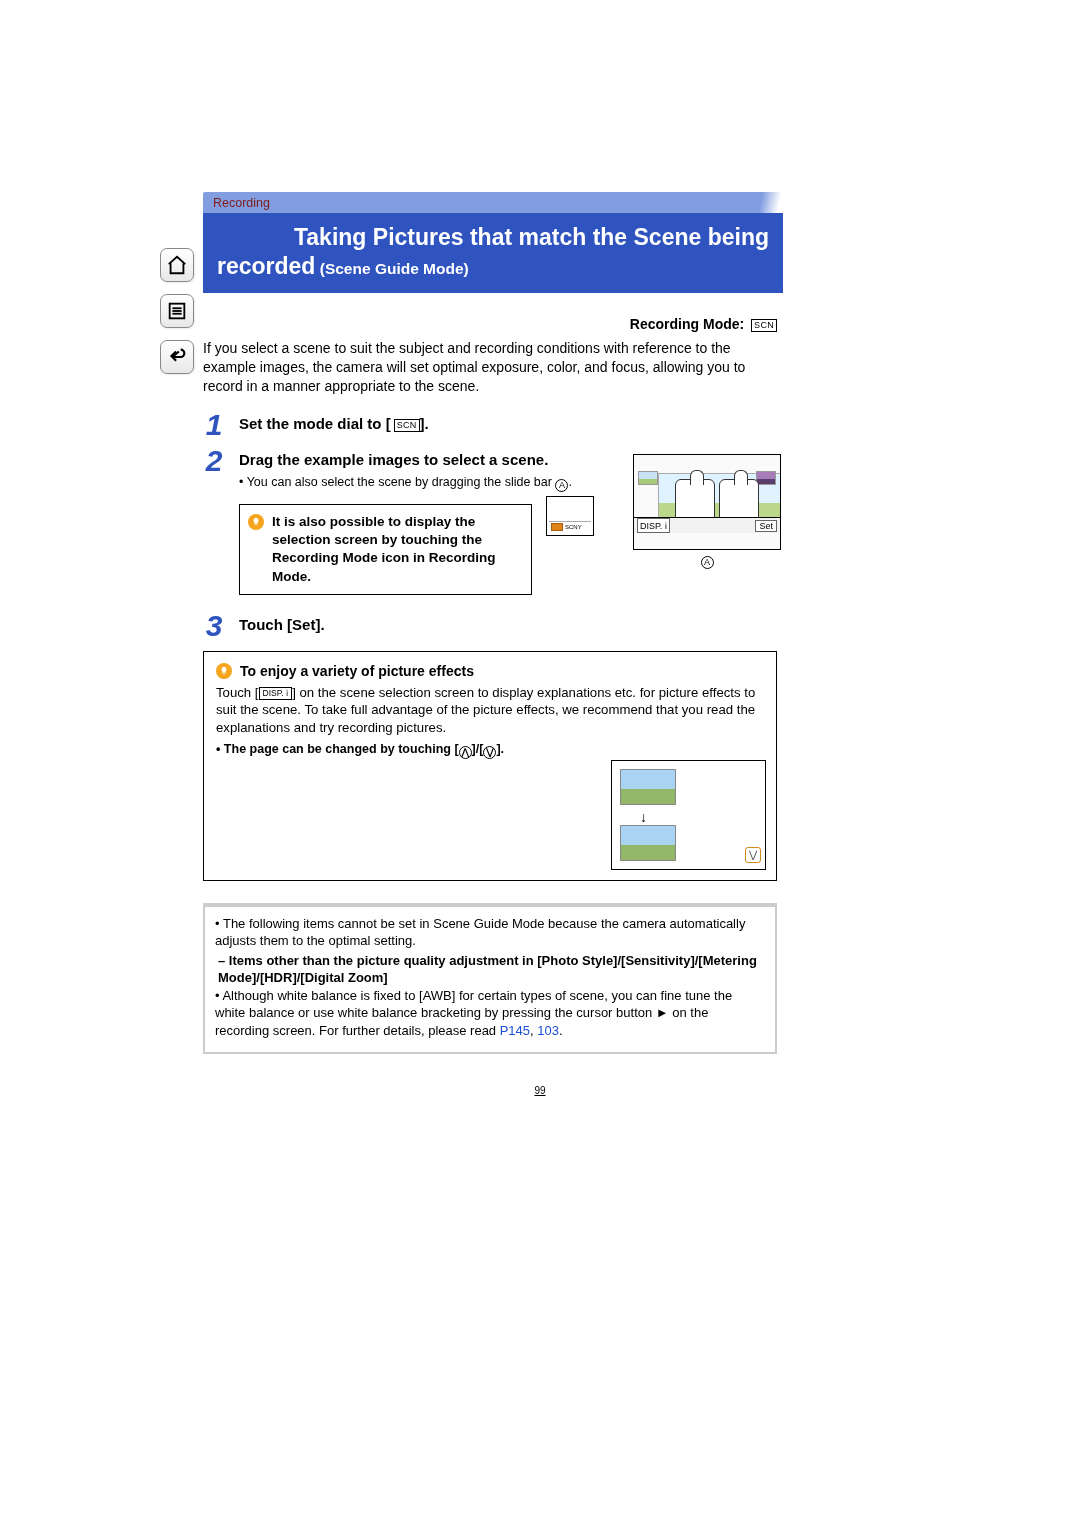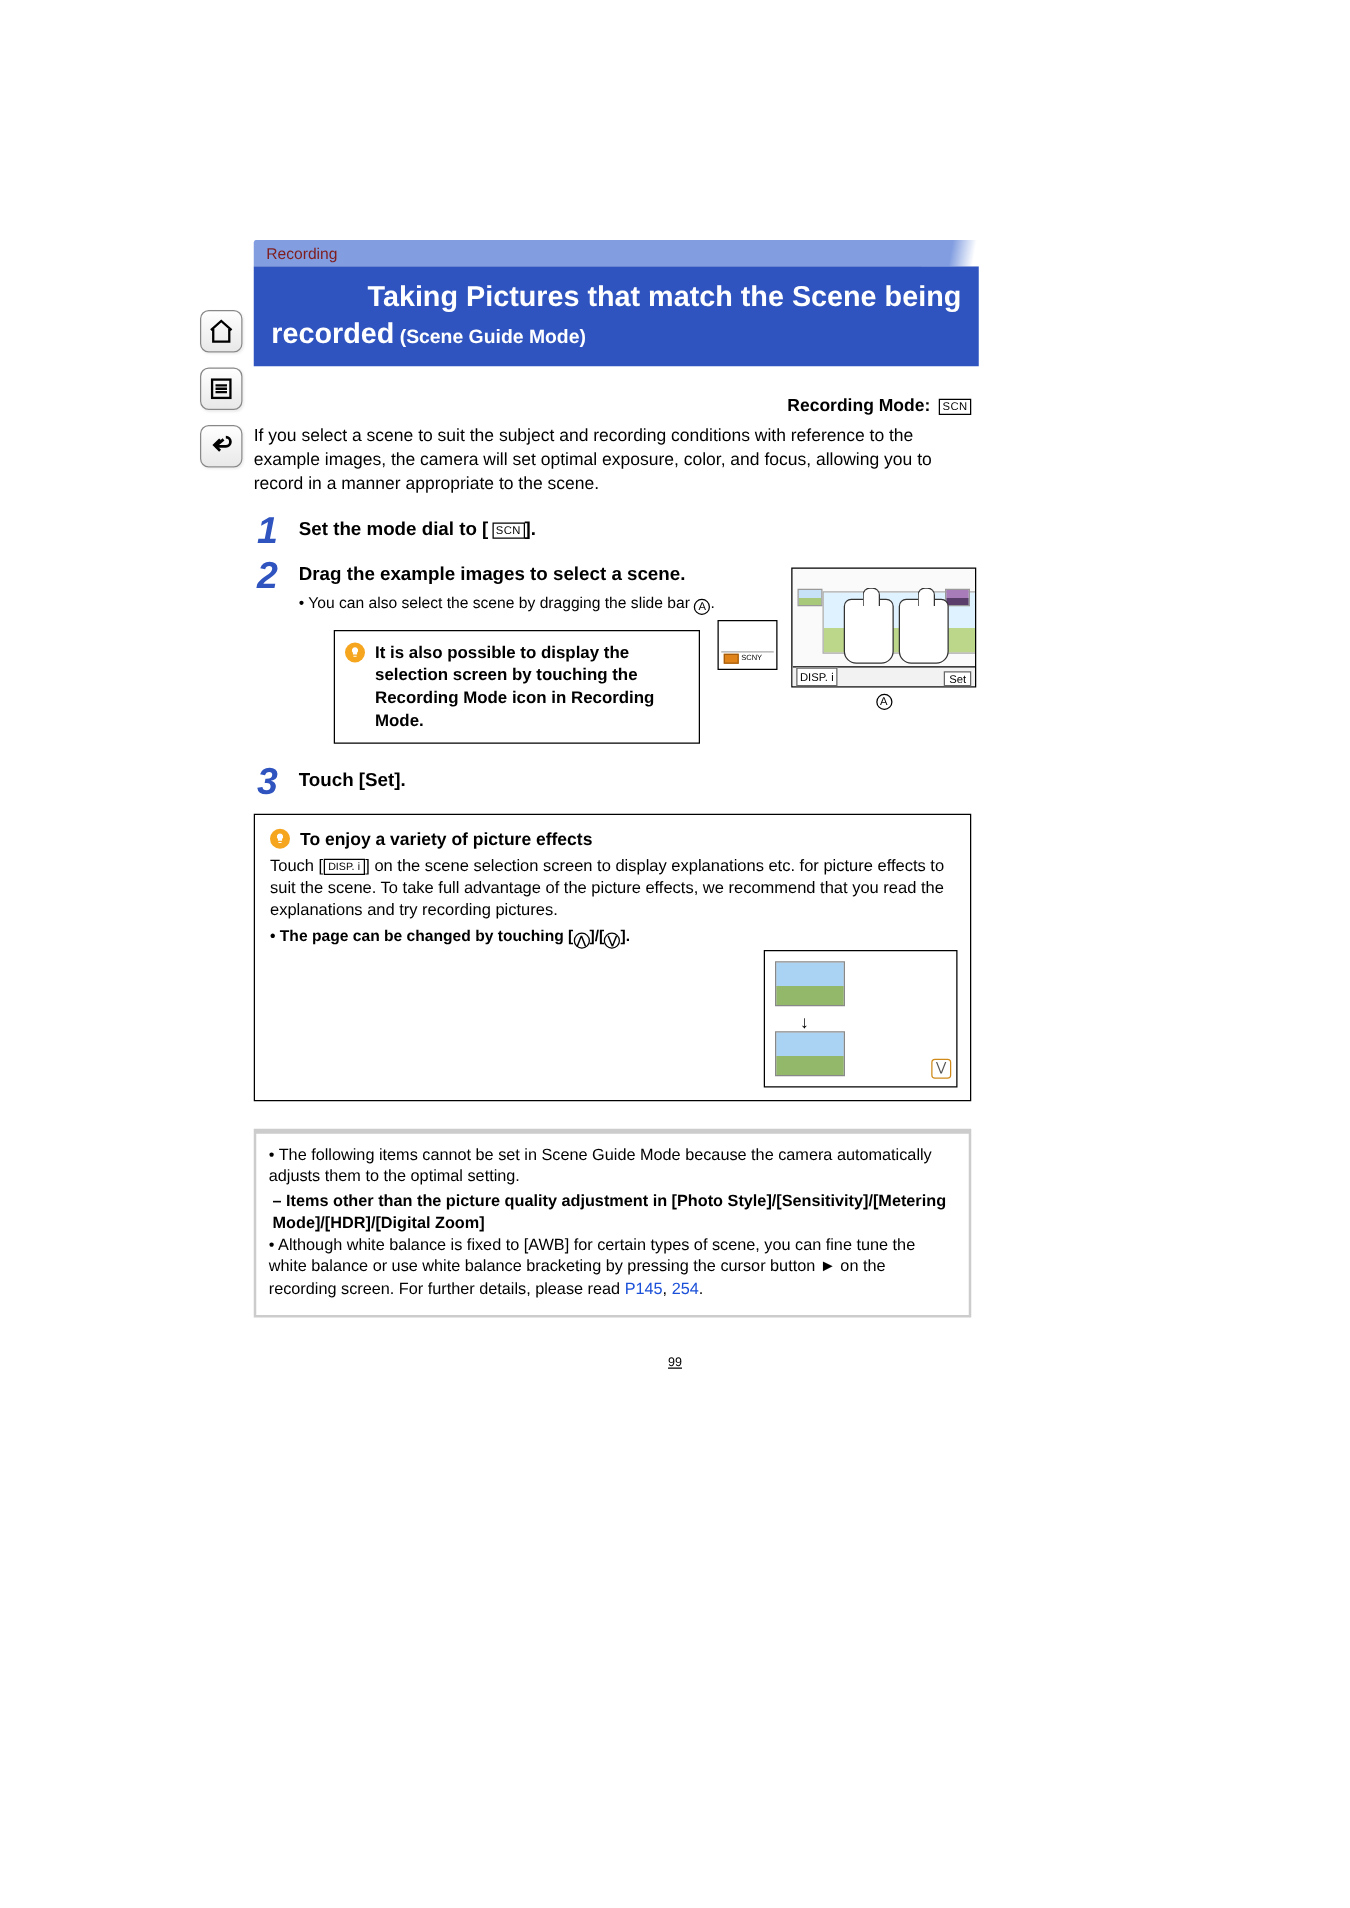--- a/index.html
+++ b/index.html
@@ -95,21 +95,20 @@
   }
   .hint-box {
     border: 1px solid #000;
     padding: 8px 10px 8px 8px;
     margin-top: 8px;
     width: 293px;
     font-size: 13.5px;
     font-weight: bold;
     display: flex;
     gap: 8px;
-    margin-left: 28px;
   }
   .bulb {
     flex: 0 0 16px; height: 16px; border-radius: 50%;
     background: #f5a51e; display: flex; align-items:center; justify-content:center;
     margin-top: 1px;
   }
   .bulb svg { width: 10px; height: 10px; fill:#fff; }
   .right-illus {
     position: absolute;
     left: 633px; top: 454px;
@@ -143,23 +142,23 @@
   }
   .hand {
     width:40px; height:52px; background:#fff; border:1px solid #333;
     border-radius: 6px 6px 10px 10px; position:relative;
   }
   .hand::before{
     content:""; position:absolute; top:-10px; left:14px; width:12px; height:14px;
     background:#fff; border:1px solid #333; border-bottom:none; border-radius:6px 6px 0 0;
   }
   .illus-btm {
-    position:absolute; left:0; right:0; bottom:0; height:16px;
+    position:absolute; left:0; right:0; bottom:16px; height:16px;
     border-top:1px solid #000; background:#f2f2f2;
-    display:flex; justify-content:space-between; align-items:flex-end;
+    display:flex; justify-content:space-between; align-items:center;
     font-size:9px; padding:0 3px;
   }
   .illus-btm .disp { border:1px solid #666; padding:0 2px; background:#fff; }
   .illus-btm .setlbl { border:1px solid #666; padding:0 3px; background:#fff; }
   .illus-caption { text-align:center; margin-top:3px; font-size:11px; }
   
   .effects-box {
     border: 1px solid #000;
     padding: 10px 12px 8px 12px;
     margin-top: 10px;
@@ -334,21 +333,21 @@
         <div class="ei-arrow">↓</div>
         <div class="ei-thumb ei-t2"></div>
         <div class="ei-side-btn">⋁</div>
       </div>
     </div>
 
     <div class="note-box">
       <div class="nb-item">The following items cannot be set in Scene Guide Mode because the camera automatically adjusts them to the optimal setting.</div>
       <div class="nb-sub">Items other than the picture quality adjustment in [Photo Style]/[Sensitivity]/[Metering Mode]/[HDR]/[Digital Zoom]</div>
       <div class="nb-item">
-        <span>Although white balance is fixed to [AWB] for certain types of scene, you can fine tune the white balance or use white balance bracketing by pressing the cursor button ► on the recording screen. For further details, please read </span><span class="link">P145</span><span>, </span><span class="link">254</span><span>.</span>
+        <span>Although white balance is fixed to [AWB] for certain types of scene, you can fine tune the white balance or use white balance bracketing by pressing the cursor button ► on the recording screen. For further details, please read </span><span class="link">P145</span><span>, </span><span class="link">103</span><span>.</span>
       </div>
     </div>
 
   </div>
 </div>
 
 <div class="right-illus">
   <div class="illus-frame">
     <div class="illus-thumb-l"></div>
     <div class="illus-landscape"></div>

